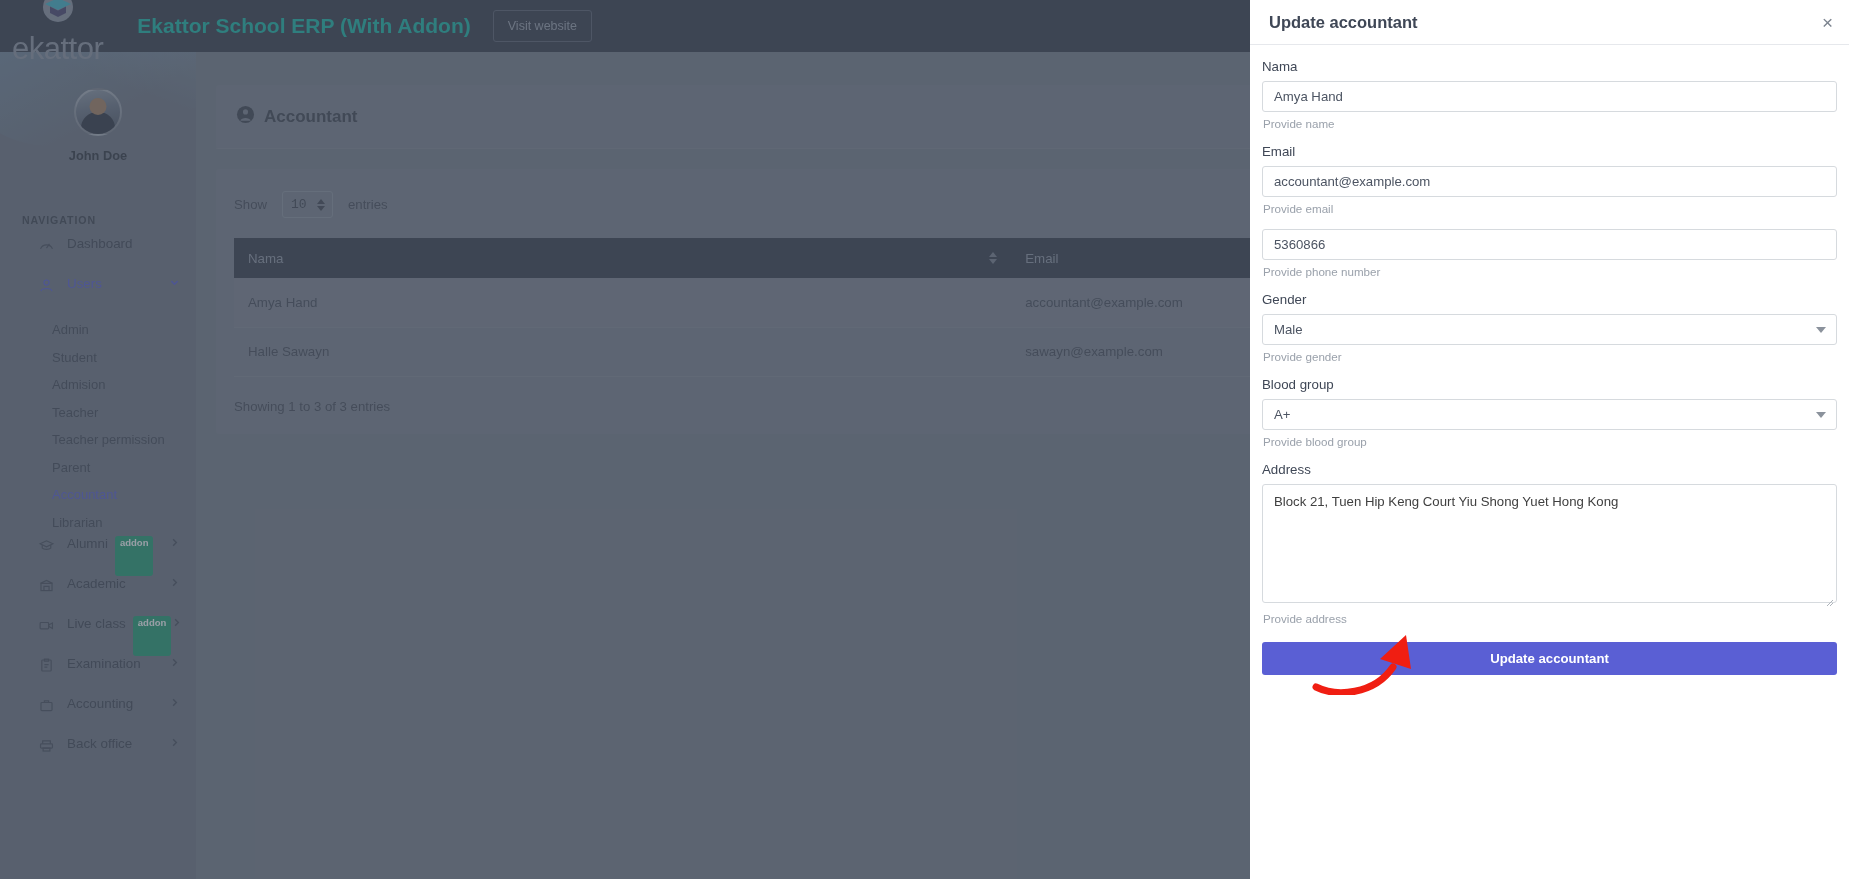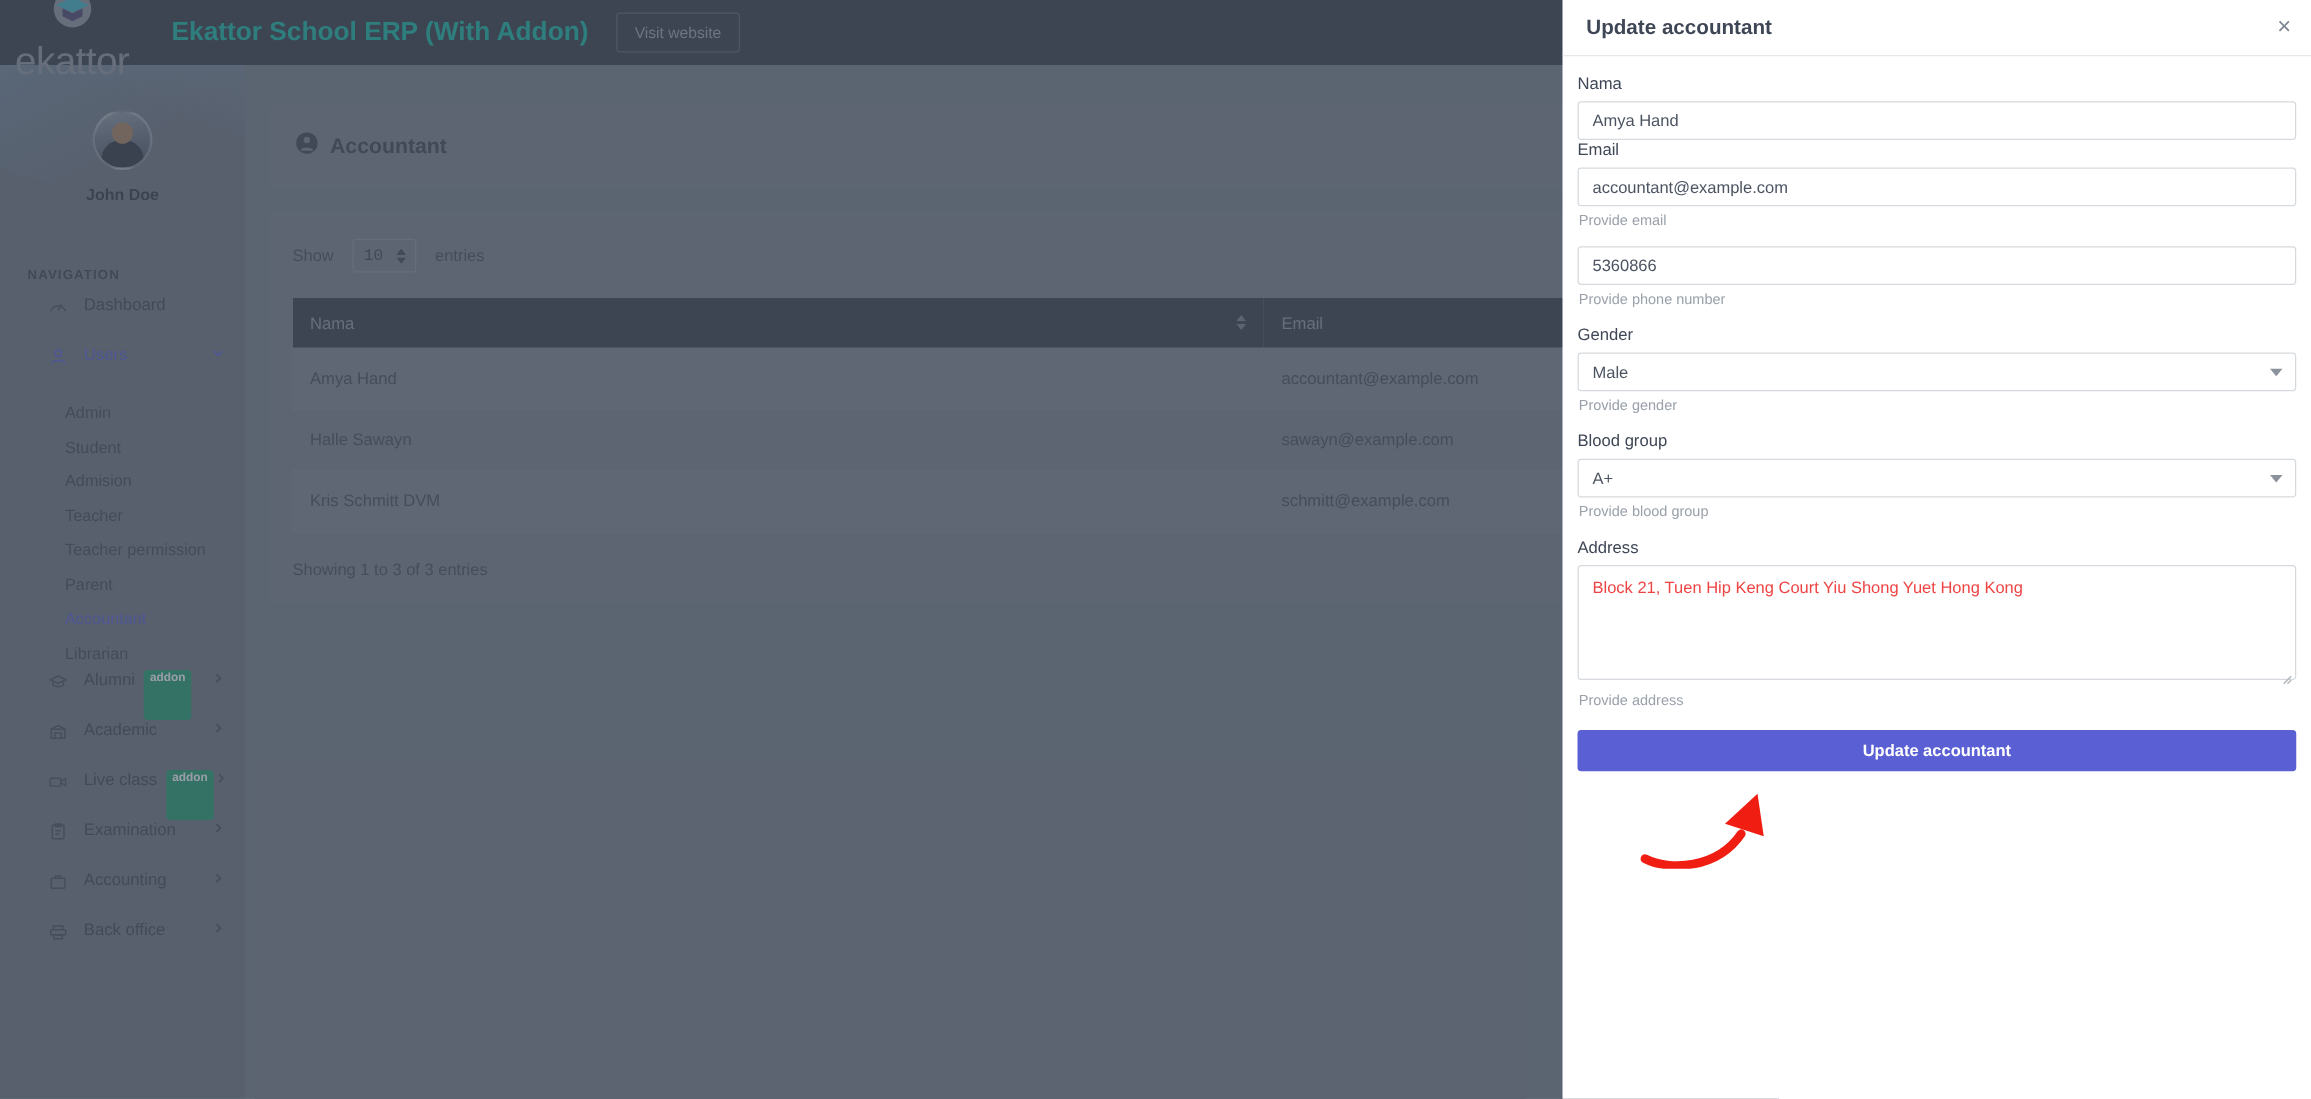--- a/index.html
+++ b/index.html
@@ -280,25 +280,25 @@
   }
   .f-select .caret {
     position: absolute; right: 10px; top: 50%;
     transform: translateY(-50%);
     width: 0; height: 0;
     border-left: 5px solid transparent;
     border-right: 5px solid transparent;
     border-top: 6px solid #8b929c;
   }
   .f-textarea {
-    width: 100%; height: 92px;
+    width: 100%; height: 119px;
     border: 1px solid #d6dade;
     border-radius: 3px;
     padding: 9px 11px;
-    font-size: 13.2px; color: #ef4444;
+    font-size: 13.2px; color: #404040;
     font-family: "Liberation Sans", sans-serif;
     resize: none;
     outline: none;
     position: relative;
     background: #fff;
   }
   .ta-wrap { position: relative; }
   .ta-grip {
     position: absolute; right: 3px; bottom: 4px;
     width: 10px; height: 10px;
@@ -569,45 +569,41 @@
           <tr>
             <td>Amya Hand</td>
             <td>accountant@example.com</td>
             <td class="options-cell"></td>
           </tr>
           <tr>
             <td>Halle Sawayn</td>
             <td>sawayn@example.com</td>
             <td></td>
           </tr>
-          <tr>
-            <td>Kris Schmitt DVM</td>
-            <td>schmitt@example.com</td>
-            <td></td>
-          </tr>
         </tbody>
       </table>
 
       <div class="dt-info">Showing 1 to 3 of 3 entries</div>
     </div>
   </div>
 
   <div class="dim-overlay"></div>
 
   <div class="modal">
     <div class="modal-head">
       <span class="modal-title">Update accountant</span>
       <span class="modal-close">×</span>
     </div>
 
     <div class="modal-body">
 
       <div>
         <div class="f-label">Nama</div>
         <input class="f-input" value="Amya Hand" style="">
+        <div class="f-help">Provide name</div>
       </div>
 
       <div>
         <div class="f-label">Email</div>
         <input class="f-input" value="accountant@example.com" style="">
         <div class="f-help">Provide email</div>
       </div>
 
       <div>
         <input class="f-input" value="5360866" style="">

